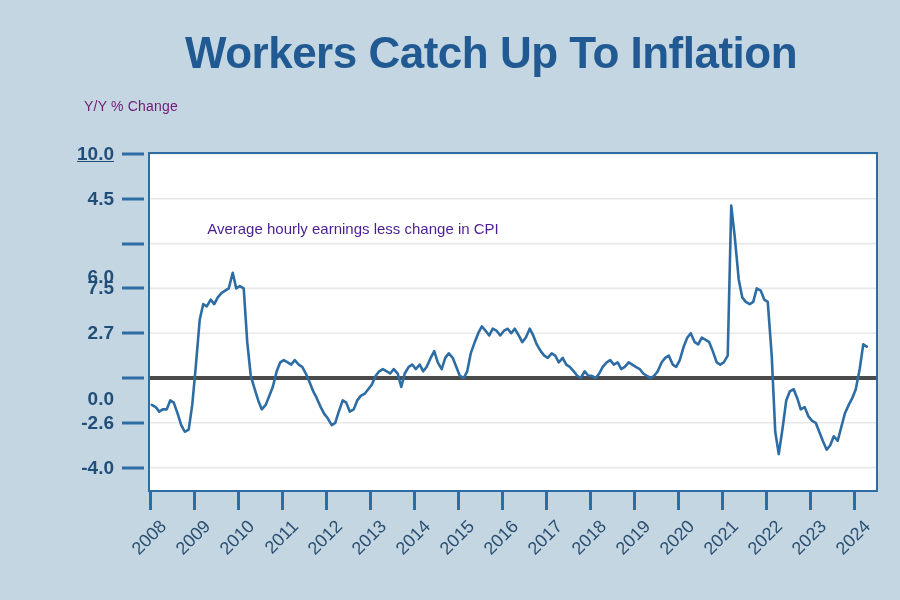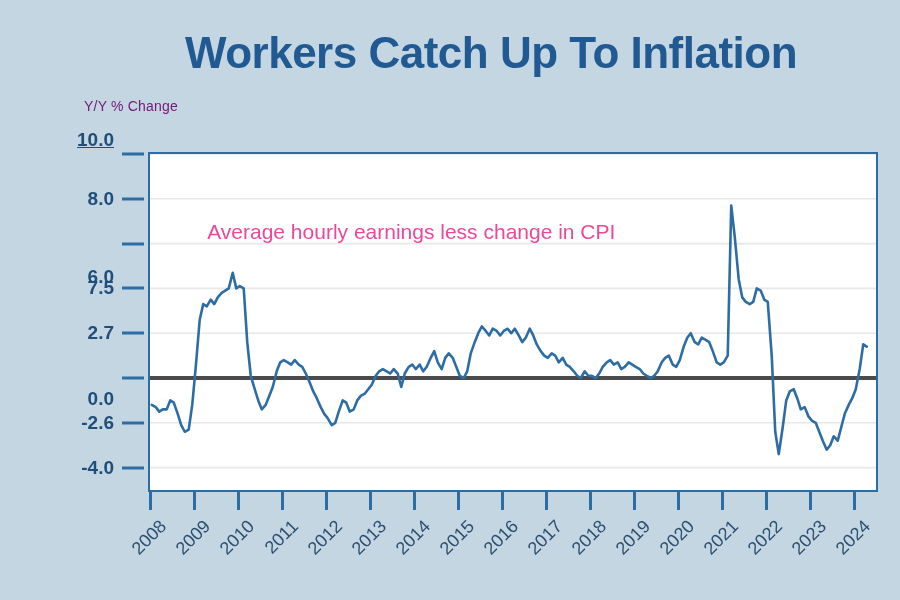--- a/index.html
+++ b/index.html
@@ -78,39 +78,39 @@
     position: absolute;
     font-size: 18px;
     color: #2a4f70;
     transform-origin: right top;
     transform: rotate(-45deg);
     white-space: nowrap;
     text-align: right;
   }
   .annotation {
     position: absolute;
-    font-size: 21px;
-    color: #ec4899;
+    font-size: 15px;
+    color: #4c1d95;
     white-space: nowrap;
   }
   svg { display: block; }
 </style>
 </head>
 <body>
 
 <div id="chart-root">
 
   <div class="chart-title">Workers Catch Up To Inflation</div>
 
   <div class="chart-subtitle">Y/Y % Change</div>
 
   <div id="y-axis-labels">
-      <div class="ytick-label" style="top: 140px; left: 40px; width: 74px; text-decoration: underline;">10.0</div>
+      <div class="ytick-label" style="top: 154px; left: 40px; width: 74px; text-decoration: underline;">10.0</div>
       <div class="ytick-mark" style="top: 154px; left: 122px;"></div>
-      <div class="ytick-label" style="top: 198.8px; left: 40px; width: 74px;">8.0</div>
+      <div class="ytick-label" style="top: 198.8px; left: 40px; width: 74px;">4.5</div>
       <div class="ytick-mark" style="top: 198.8px; left: 122px;"></div>
       <div class="ytick-label" style="top: 243.6px; left: 40px; width: 74px; margin-top: 33px;">6.0</div>
       <div class="ytick-mark" style="top: 243.6px; left: 122px;"></div>
       <div class="ytick-label" style="top: 288.4px; left: 40px; width: 74px;">7.5</div>
       <div class="ytick-mark" style="top: 288.4px; left: 122px;"></div>
       <div class="ytick-label" style="top: 333.2px; left: 40px; width: 74px;">2.7</div>
       <div class="ytick-mark" style="top: 333.2px; left: 122px;"></div>
       <div class="ytick-label" style="top: 378px; left: 40px; width: 74px; margin-top: 21px;">0.0</div>
       <div class="ytick-mark" style="top: 378px; left: 122px;"></div>
       <div class="ytick-label" style="top: 422.8px; left: 40px; width: 74px;">-2.6</div>

